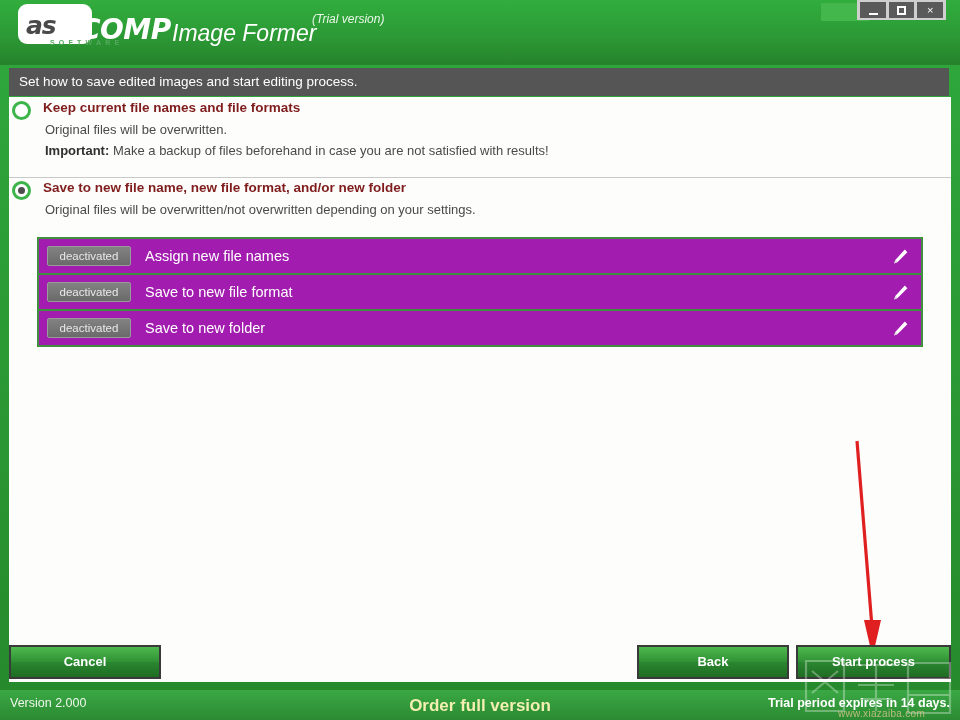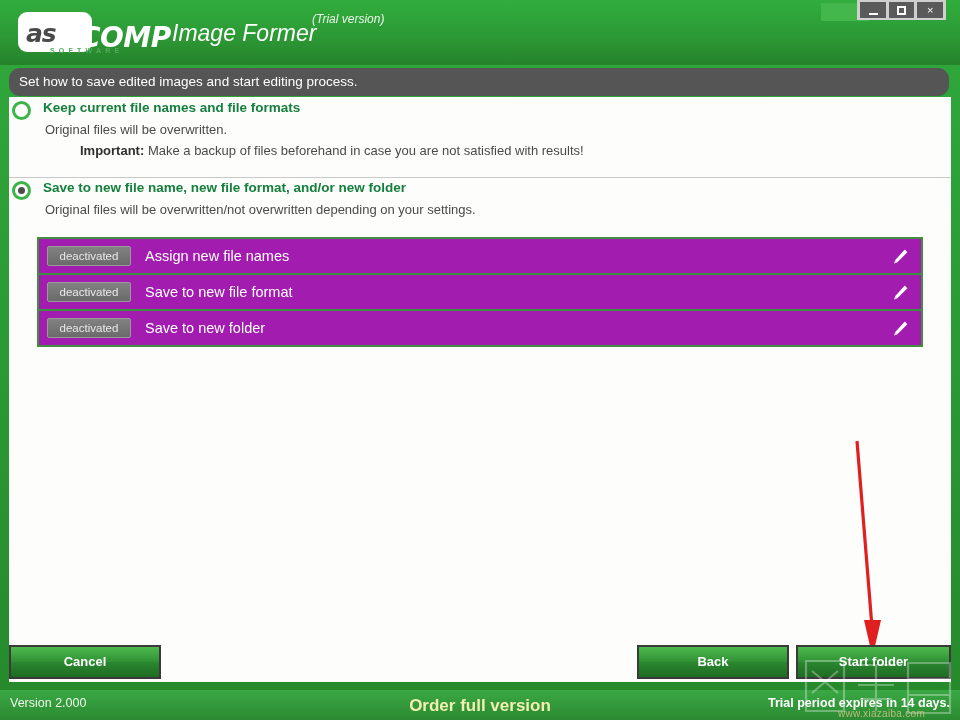--- a/index.html
+++ b/index.html
@@ -24,21 +24,21 @@
   .header {
     position: absolute;
     left: 0; top: 0;
     width: 960px;
     height: 65px;
     background: linear-gradient(to bottom, #31ad3d 0%, #2c9a35 55%, #26822b 100%);
   }
 
   .logo-wrap {
     position: absolute;
-    left: 18px; top: 12px;
+    left: 18px; top: 4px;
     width: 145px; height: 44px; text-align: right;
   }
   .logo-plate {
     position: absolute;
     left: 0; top: 0;
     width: 74px; height: 40px;
     background: #ffffff;
     border-radius: 9px;
   }
   .logo-as {
@@ -142,21 +142,20 @@
   .subheader {
     position: absolute;
     left: 9px; top: 68px;
     width: 940px; height: 28px;
     background: #555555;
     color: #ffffff;
     font-size: 13.5px;
     line-height: 28px;
     padding-left: 10px;
     white-space: nowrap;
-    border-radius: 11px;
   }
 
   
   .panel {
     position: absolute;
     left: 9px; top: 97px;
     width: 942px; height: 585px;
     background: #fdfdfc;
   }
 
@@ -181,38 +180,38 @@
     width: 7px; height: 7px;
     border-radius: 50%;
     background: #4d4d4d;
   }
 
   .opt-title {
     position: absolute;
     left: 34px; top: 3px;
     font-size: 13.5px;
     font-weight: bold;
-    color: #15803d;
+    color: #7f1d1d;
     white-space: nowrap;
   }
   .opt-line1 {
     position: absolute;
     left: 36px; top: 25px;
     font-size: 13px;
     color: #4a4a4a;
     white-space: nowrap;
   }
   .opt-line2 {
     position: absolute;
     left: 36px; top: 46px;
     font-size: 13px;
     color: #4a4a4a;
     white-space: nowrap;
   }
-  .opt-line2 b { color: #2f2f2f; margin-left: 35px; }
+  .opt-line2 b { color: #2f2f2f; }
 
   .divider {
     position: absolute;
     left: 0; top: 80px;
     width: 942px; height: 1px;
     background: #c9c9c9;
   }
 
   
   .rows {
@@ -423,21 +422,21 @@
   </div>
 
   <svg class="arrow-annot" viewBox="0 0 60 230">
     <line x1="19" y1="6" x2="34" y2="192" stroke="#e02020" stroke-width="3.2"></line>
     <polygon points="26,185 43,185 34.5,222" fill="#e02020"></polygon>
   </svg>
 
   <div class="btnbar">
     <div class="btn btn-cancel">Cancel</div>
     <div class="btn btn-back">Back</div>
-    <div class="btn btn-start">Start folder</div>
+    <div class="btn btn-start">Start process</div>
   </div>
 
   <div class="statusbar">
     <div class="status-left">Version 2.000</div>
     <div class="status-center">Order full version</div>
     <div class="status-right">Trial period expires in 14 days.</div>
   </div>
 
   <svg class="watermark" viewBox="0 0 165 65">
     <g stroke="#ffffff" stroke-width="2.2" fill="none" opacity="0.75">

